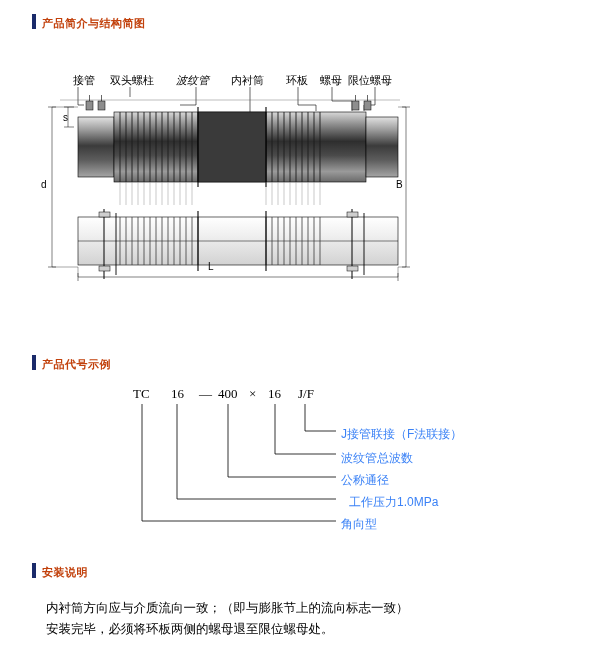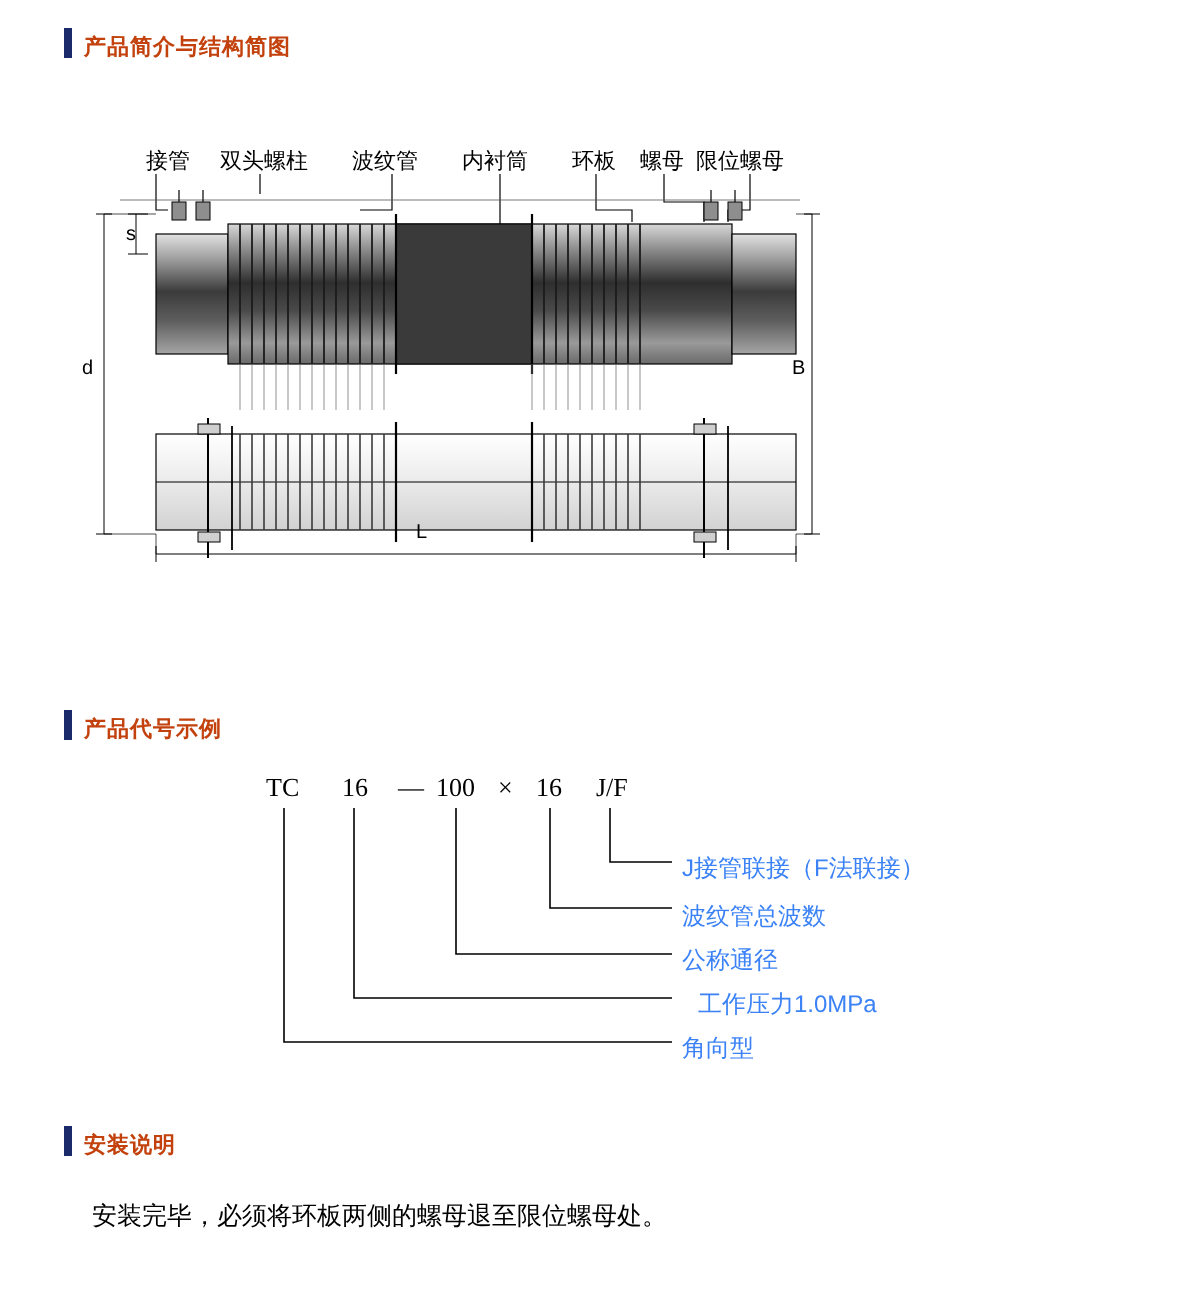--- a/index.html
+++ b/index.html
@@ -105,21 +105,21 @@
 <div class="page">
 
   <div class="section-title" id="title-1">
     <span class="bar"></span><span>产品简介与结构简图</span>
   </div>
 
   <div id="diagram">
 
     <div class="dlabel" style="left:73px; top:28px;text-align:right;">接管</div>
     <div class="dlabel" style="left:110px; top:28px;">双头螺柱</div>
-    <div class="dlabel" style="left:176px; top:28px;">波纹管</div>
+    <div class="dlabel" style="left:176px; top:28px;font-style:italic;">波纹管</div>
     <div class="dlabel" style="left:231px; top:28px;">内衬筒</div>
     <div class="dlabel" style="left:286px; top:28px;">环板</div>
     <div class="dlabel" style="left:320px; top:28px;">螺母</div>
     <div class="dlabel" style="left:348px; top:28px;">限位螺母</div>
 
     <div class="dlabel-small" style="left:63px; top:67px;">s</div>
     <div class="dlabel-small" style="left:41px; top:134px;">d</div>
     <div class="dlabel-small" style="left:396px; top:134px;">B</div>
     <div class="dlabel-small" style="left:208px; top:216px;">L</div>
 
@@ -315,21 +315,21 @@
   </div>
 
   <div class="section-title" id="title-2">
     <span class="bar"></span><span>产品代号示例</span>
   </div>
 
   <div id="code-block">
     <div class="code-token" style="left:133px; top:8px;">TC</div>
     <div class="code-token" style="left:171px; top:8px;">16</div>
     <div class="code-token" style="left:199px; top:8px;">—</div>
-    <div class="code-token" style="left:218px; top:8px;">100</div>
+    <div class="code-token" style="left:218px; top:8px;">400</div>
     <div class="code-token" style="left:249px; top:8px;">×</div>
     <div class="code-token" style="left:268px; top:8px;">16</div>
     <div class="code-token" style="left:298px; top:8px;">J/F</div>
 
     <div class="code-desc" style="left:341px; top:48px;">J接管联接（F法联接）</div>
     <div class="code-desc" style="left:341px; top:72px;">波纹管总波数</div>
     <div class="code-desc" style="left:341px; top:94px;">公称通径</div>
     <div class="code-desc" style="left:349px; top:116px;">工作压力1.0MPa</div>
     <div class="code-desc" style="left:341px; top:138px;">角向型</div>
 
@@ -347,16 +347,17 @@
         <path d="M142,26 L142,143 L336,143"></path>
       </g>
     </svg>
   </div>
 
   <div class="section-title" id="title-3">
     <span class="bar"></span><span>安装说明</span>
   </div>
 
   <div id="install-notes">
+    <div class="note-line">内衬筒方向应与介质流向一致；（即与膨胀节上的流向标志一致）</div>
     <div class="note-line">安装完毕，必须将环板两侧的螺母退至限位螺母处。</div>
   </div>
 
 </div>
 
 </body></html>

